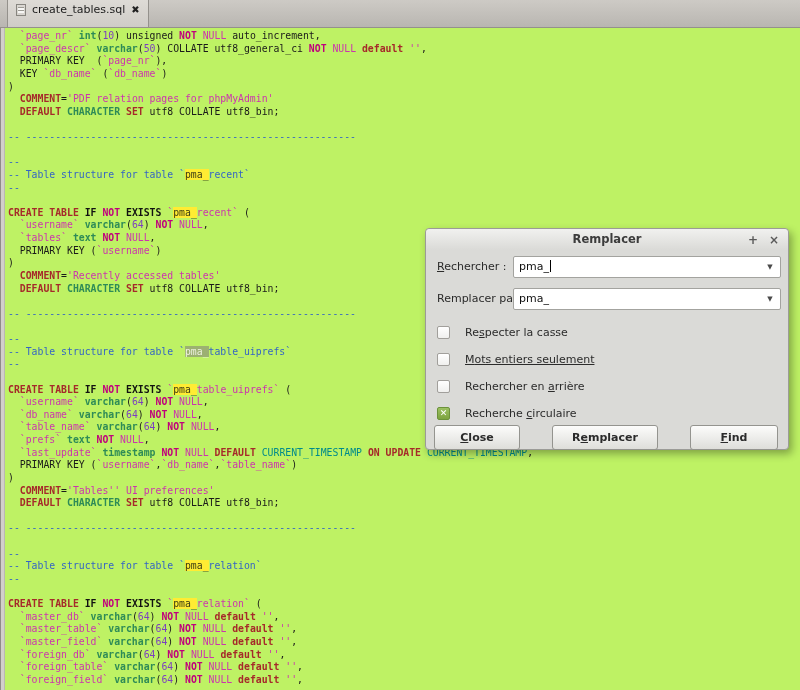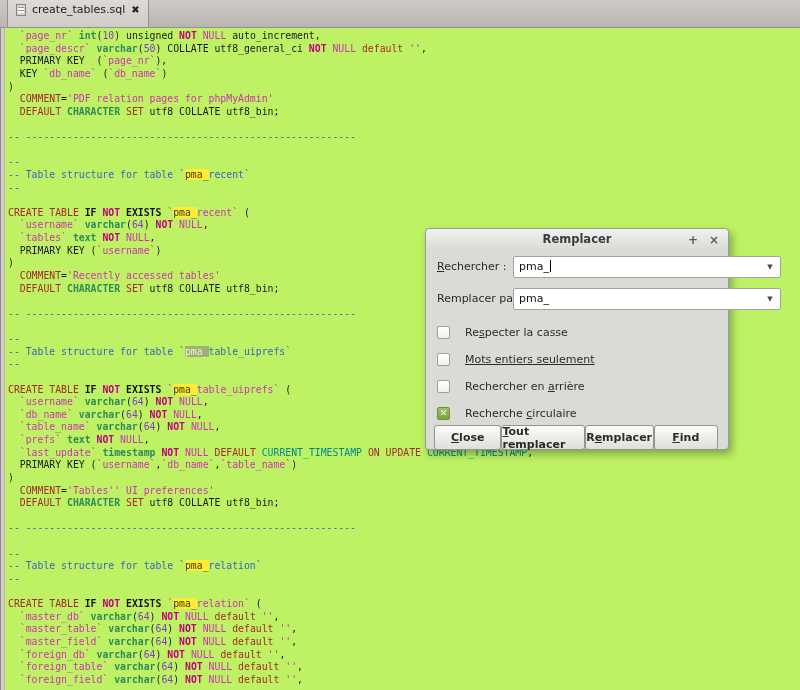--- a/index.html
+++ b/index.html
@@ -39,21 +39,21 @@
     box-sizing:border-box;
   }
   .code{
     position:absolute;top:2px;left:8px;right:0;bottom:0;
     font-family:"DejaVu Sans Mono","Liberation Mono",monospace;
     font-size:9.8px;line-height:12.63px;white-space:pre;color:#1a1a1a;
   }
   .cl{height:12.63px;}
   
   .dialog{
-    position:absolute;left:425px;top:228px;width:304px;height:222px;
+    position:absolute;left:425px;top:228px;width:364px;height:222px;
     background:#dadad7;border:1px solid #9b9b97;border-radius:4px;
     box-shadow:3px 4px 9px rgba(0,0,0,0.33);box-sizing:border-box;
     font-size:11px;color:#2b2b2b;
   }
   .titlebar{
     position:absolute;top:0;left:0;right:0;height:21px;
     background:linear-gradient(#f1f1ef,#dadad7);
     border-radius:4px 4px 0 0;text-align:center;
     font-weight:bold;font-size:11.5px;line-height:21px;color:#3c3c3c;
   }
@@ -100,21 +100,21 @@
     background:linear-gradient(#fcfcfb,#dededa);
     display:flex;align-items:center;justify-content:center;
     font-size:11px;color:#2b2b2b;cursor:default;font-weight:bold;
   }
   .btn:nth-child(1){width:86px;}
   .btn:nth-child(2){width:106px;}
   .btn:nth-child(3){width:88px;}
   .btn:nth-child(4){width:82px;}
   u{text-decoration:underline;text-underline-offset:1px;}
 </style>
-<style>.tk-p{color:#1a1a1a;}.tk-k{color:#a52a2a;font-weight:normal;}.tk-b{color:#111111;font-weight:bold;}.tk-n{color:#c0007c;font-weight:bold;}.tk-s{color:#cc35ad;}.tk-t{color:#2e8b57;font-weight:bold;}.tk-m{color:#7b3fbf;}.tk-c{color:#3465c4;}.tk-u{color:#008b8b;}.tk-y{color:#3c3c14;background:#ffec33;}.tk-g{color:#eef2e0;background:#9cb172;}</style></head>
+<style>.tk-p{color:#1a1a1a;}.tk-k{color:#a52a2a;font-weight:bold;}.tk-b{color:#111111;font-weight:bold;}.tk-n{color:#c0007c;font-weight:bold;}.tk-s{color:#cc35ad;}.tk-t{color:#2e8b57;font-weight:bold;}.tk-m{color:#7b3fbf;}.tk-c{color:#3465c4;}.tk-u{color:#008b8b;}.tk-y{color:#3c3c14;background:#ffec33;}.tk-g{color:#eef2e0;background:#9cb172;}</style></head>
 <body>
 
 <div class="tabbar">
   <div class="tab">
     <span class="docicon"></span>
     <span>create_tables.sql</span>
     <span class="tabclose">✖</span>
   </div>
 </div>
 
@@ -163,22 +163,19 @@
       <div class="cbrow" style="top: 177px;">
         <span class="cbbox checked">✕</span>
         <span>Recherche <u>c</u>irculaire</span>
       </div>
     </div>
   <div class="btnrow" id="btnrow">
       <div class="btn">
         <span><u>C</u>lose</span>
       </div>
       <div class="btn">
-        <span><u>T</u>out remplacer</span>
-      </div>
-      <div class="btn">
         <span>R<u>e</u>mplacer</span>
       </div>
       <div class="btn">
         <span><u>F</u>ind</span>
       </div>
     </div>
 </div>
 
 </body></html>

